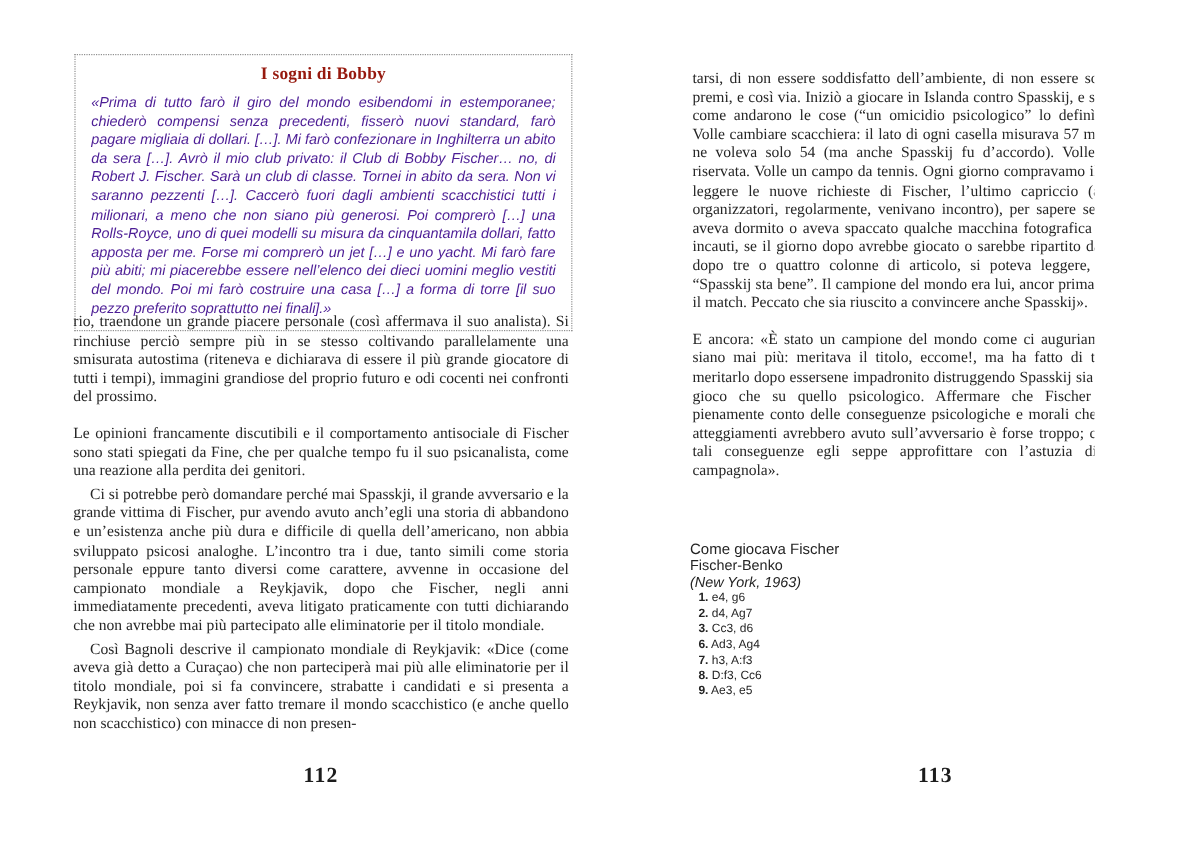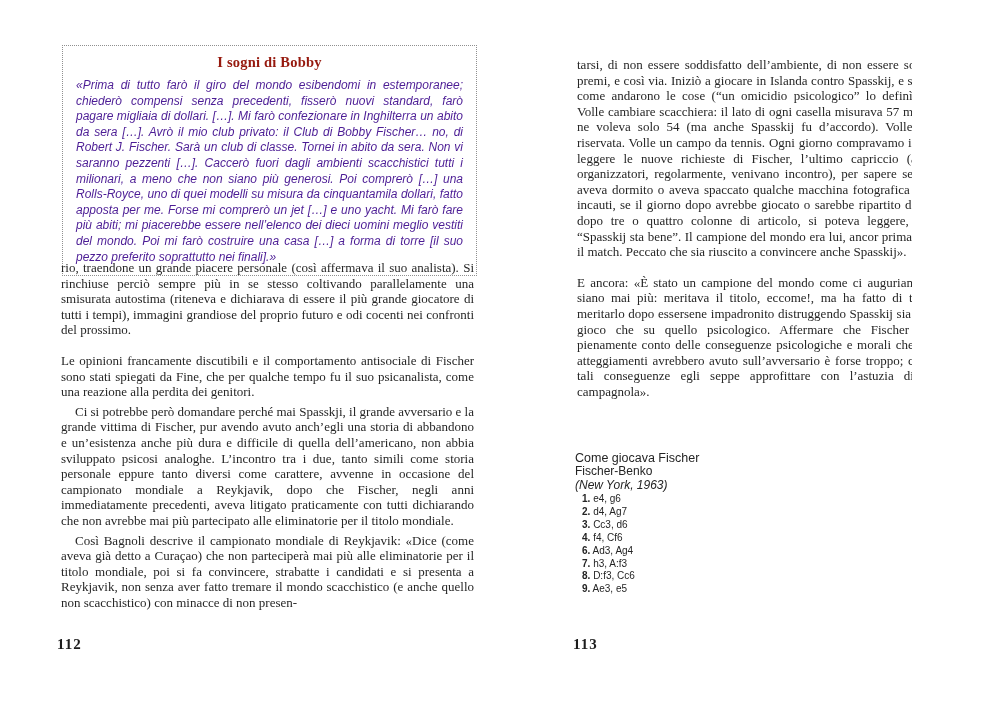--- a/index.html
+++ b/index.html
@@ -14,21 +14,21 @@
   .quote-text{font-family:Liberation Sans, sans-serif;font-style:italic;
               font-size:12px;line-height:15.6px;text-align:justify;margin:0;color:#4c1d95;}
   .body-text{font-family:"Liberation Serif","DejaVu Serif",serif;font-size:13px;
              line-height:15.6px;text-align:justify;}
   .body-left{position:absolute;left:57px;top:256px;width:421px;}
   .body-right{position:absolute;left:573px;top:53px;width:413px;}
   .body-text p{margin:4px;}
   .body-text p.spaced{margin-top:15px;}
   .body-text p.indent{text-indent:14px;}
   .page-number{position:absolute;top:636px;font-family:"Liberation Serif","DejaVu Serif",serif;
-               font-weight:bold;font-size:15px;text-align:left;color:#1c1c1c;
+               font-weight:bold;font-size:18px;text-align:center;color:#1c1c1c;
                letter-spacing:1px;}
   .pn-left{left:57px;width:421px;}
   .pn-right{left:573px;width:413px;}
   
   .game-section{position:absolute;left:575px;top:451px;width:300px;
                 font-family:"Liberation Sans","DejaVu Sans",sans-serif;color:#242424;}
   .game-heading{font-weight:normal;font-size:12.5px;line-height:14px;}
   .game-players{font-size:12px;line-height:13.5px;}
   .game-venue{font-size:12px;font-style:italic;line-height:13.5px;}
   .move-list{margin-top:1px;padding-left:7px;}
@@ -60,21 +60,20 @@
   </div>
 
   <div class="game-section">
     <div class="game-heading">Come giocava Fischer</div>
     <div class="game-players">Fischer-Benko</div>
     <div class="game-venue">(New York, 1963)</div>
     <div class="move-list">
       <div class="move-row"><span class="move-num">1.</span> <span>e4, g6</span></div>
       <div class="move-row"><span class="move-num">2.</span> <span>d4, Ag7</span></div>
       <div class="move-row"><span class="move-num">3.</span> <span>Cc3, d6</span></div>
-      <div class="move-row"><span class="move-num">4.</span> <span>f4, Cf6</span></div>
       <div class="move-row"><span class="move-num">6.</span> <span>Ad3, Ag4</span></div>
       <div class="move-row"><span class="move-num">7.</span> <span>h3, A:f3</span></div>
       <div class="move-row"><span class="move-num">8.</span> <span>D:f3, Cc6</span></div>
       <div class="move-row"><span class="move-num">9.</span> <span>Ae3, e5</span></div>
     </div>
   </div>
 
   <div class="page-number pn-right">113</div>
 
 </div>

